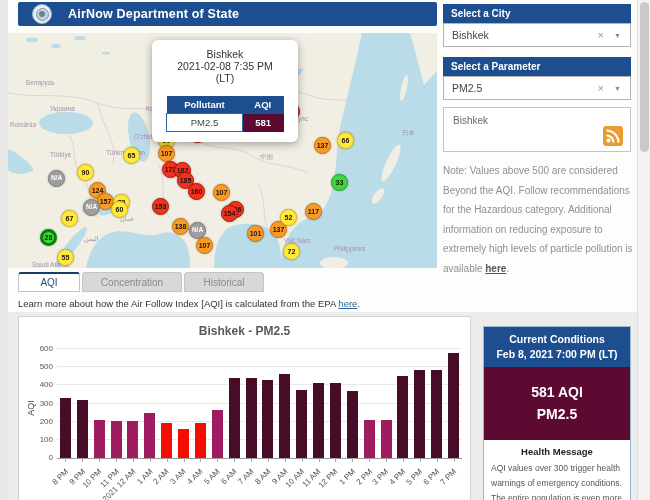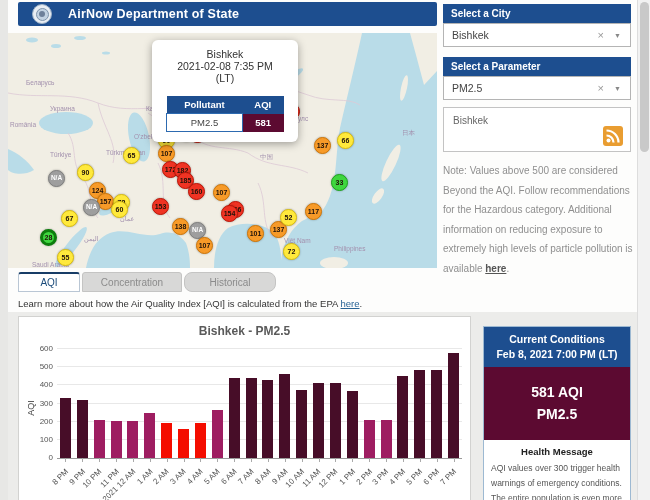--- a/index.html
+++ b/index.html
@@ -66,21 +66,21 @@
   #rss-icon svg { display:block; }
   #side-note { left:443px; top:161px; width:192px; font-size:10px; color:#8f8f8f; line-height:1.95; }
   #side-note .lnk { font-weight:bold; color:#555; text-decoration:underline; }
 
   
   #tabbar { left:18px; top:272px; height:20px; display:flex; }
   .tab { height:20px; display:flex; align-items:center; justify-content:center; font-size:10px; border-radius:3px 3px 0 0; cursor:pointer; }
   .tab.active { width:62px; background:#fff; border:1px solid #b9c6d4; border-top:2px solid #173c66; color:#1b4b7a; }
   .tab.inactive { background:#d8d8d7; border:1px solid #c4c4c3; color:#8b8b8b; }
   .tab + .tab { margin-left:2px; }
-  .tab.w1 { width:100px; } .tab.w2 { width:92px;border-radius:8px; }
+  .tab.w1 { width:100px; } .tab.w2 { width:80px; }
   #learn-more { left:18px; top:298px; font-size:9.5px; color:#333; }
   #learn-more .lnk { color:#2a6496; text-decoration:underline; }
 
   
   #chart-card { left:18px; top:316px; width:453px; height:200px; background:#fff; border:1px solid #d2d2d0; }
   #chart-title { position:absolute; top:7px; left:0; width:100%; text-align:center; font-size:12px; font-weight:bold; color:#5a5a5a; }
   #ylabel { position:absolute; left:4px; top:86px; font-size:9px; color:#444; transform:rotate(-90deg); transform-origin:center; }
   #plot { position:absolute; left:38px; top:32px; width:405px; height:109px; }
   .gridline { position:absolute; left:0; width:100%; height:1px; background:#e8e8e8; }
   .axis-x { position:absolute; left:0; bottom:-1px; width:100%; height:1px; background:#9a9a9a; }
@@ -279,21 +279,21 @@
   <span>Note: Values above 500 are considered Beyond the AQI. Follow recommendations for the Hazardous category. Additional information on reducing exposure to extremely high levels of particle pollution is available </span><span class="lnk">here</span><span>.</span>
 </div>
 
 <div id="tabbar" class="abs">
   <div class="tab active">AQI</div>
   <div class="tab inactive w1">Concentration</div>
   <div class="tab inactive w2">Historical</div>
 </div>
 
 <div id="learn-more" class="abs">
-  <span>Learn more about how the Air Quality Index [AQI] is calculated from the EPA </span><span class="lnk">here</span><span>.</span>
+  <span>Learn more about how the Air Follow Index [AQI] is calculated from the EPA </span><span class="lnk">here</span><span>.</span>
 </div>
 
 <div id="chart-card" class="abs">
   <div id="chart-title">Bishkek - PM2.5</div>
   <div id="ylabel">AQI</div>
   <div id="plot">
     <div class="axis-x"></div>
   <div class="ytick" style="bottom: -4px;">0</div>
       <div class="gridline" style="bottom: 18.1667px;"></div>
       <div class="ytick" style="bottom: 14.1667px;">100</div>

